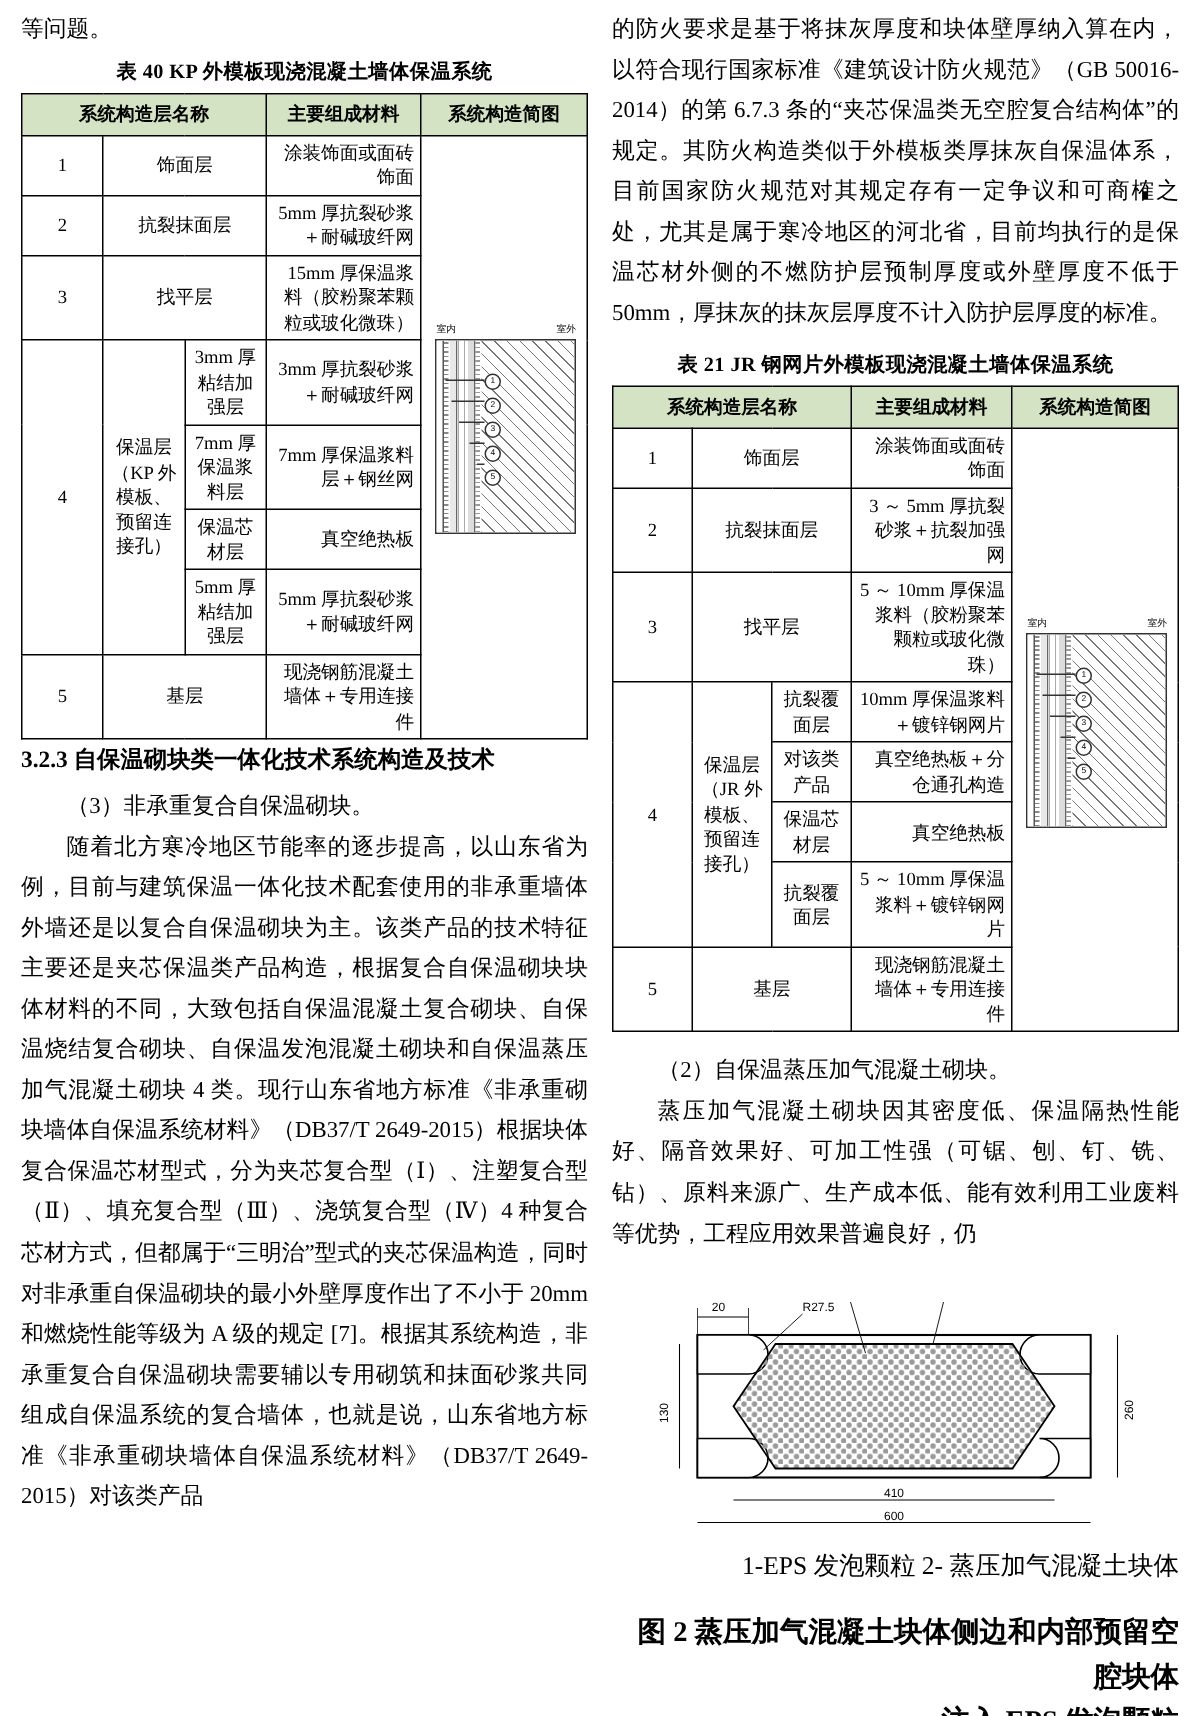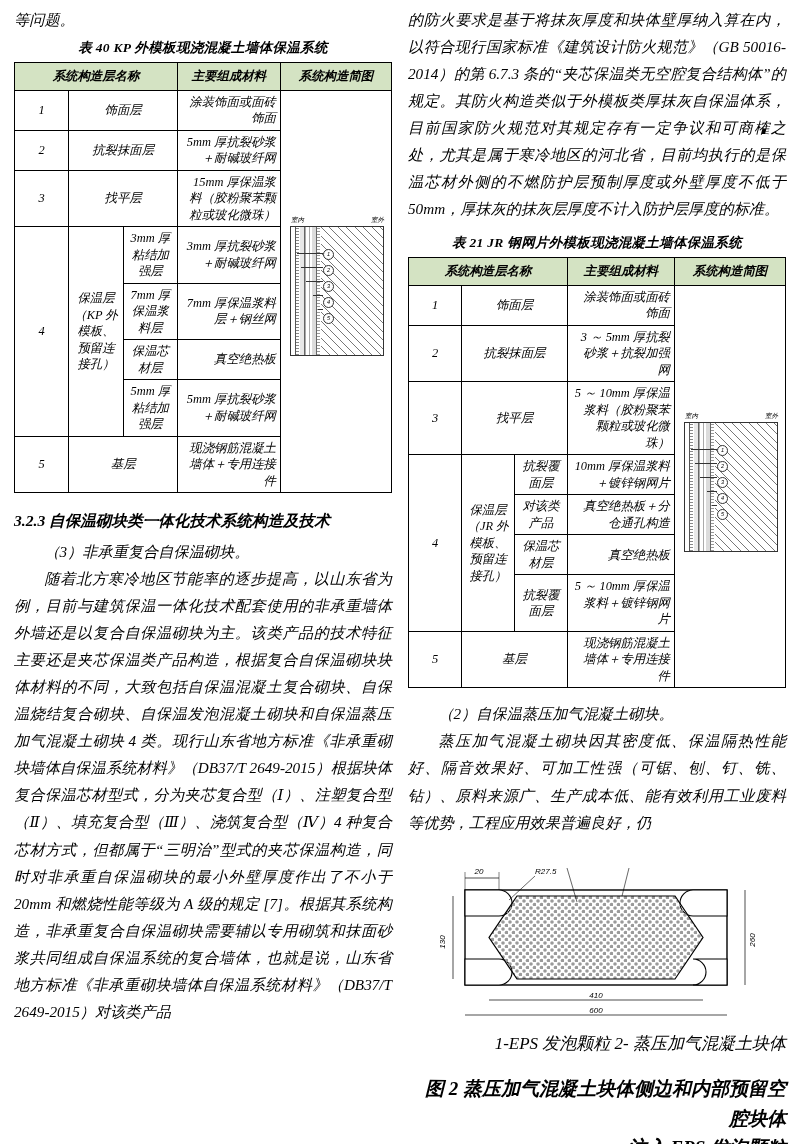--- a/index.html
+++ b/index.html
@@ -21,21 +21,20 @@
     position: relative;
     display: flex;
     flex-direction: row;
     box-sizing: border-box;
     padding: 6px 14px 6px 14px;
   }
   .col {
     width: 378px;
     box-sizing: border-box;
     position: relative;
-    font-style: italic;
   }
   .col-left { margin-right: 16px; }
 
   p.body-text {
     font-size: 15.2px;
     line-height: 1.78;
     margin: 0 0 0 0;
     text-align: justify;
     text-justify: inter-ideograph;
   }
@@ -68,21 +67,21 @@
   }
   td.num { text-align: center; width: 22px; padding: 2px; }
   td.layer { text-align: center; width: 58px; }
   td.mat { text-align: right; }
   td.subname { text-align: center; width: 74px; }
   td.diagram { width: 104px; padding: 2px; text-align: center; }
 
   h3.sec {
     font-size: 15.6px;
     font-weight: bold;
-    margin: 16px 0 4px 0;
+    margin: 2px 0 4px 0;
     line-height: 1.6;
   }
   h3.sec .l2 { display: block; }
 
   
   .diagram-box {
     position: relative;
     width: 100px;
     height: 150px;
     margin: 0 auto;

